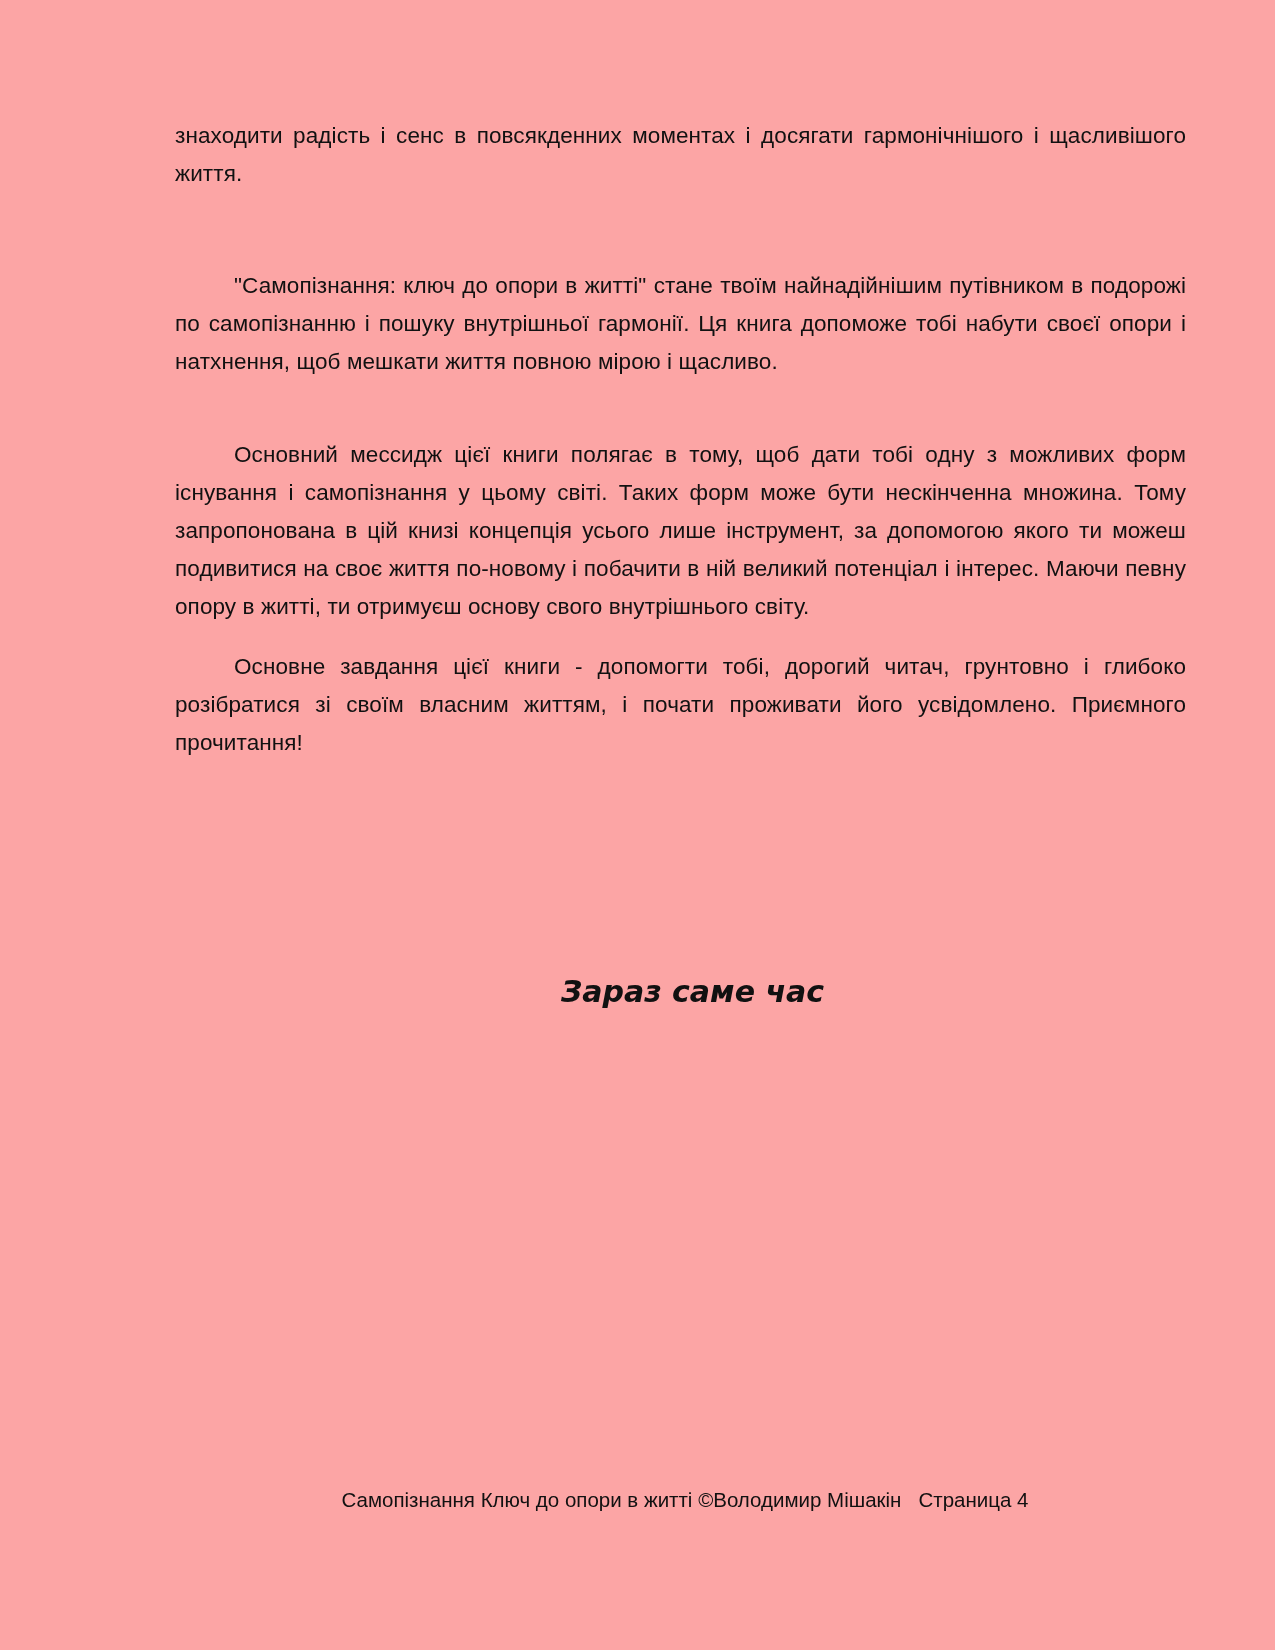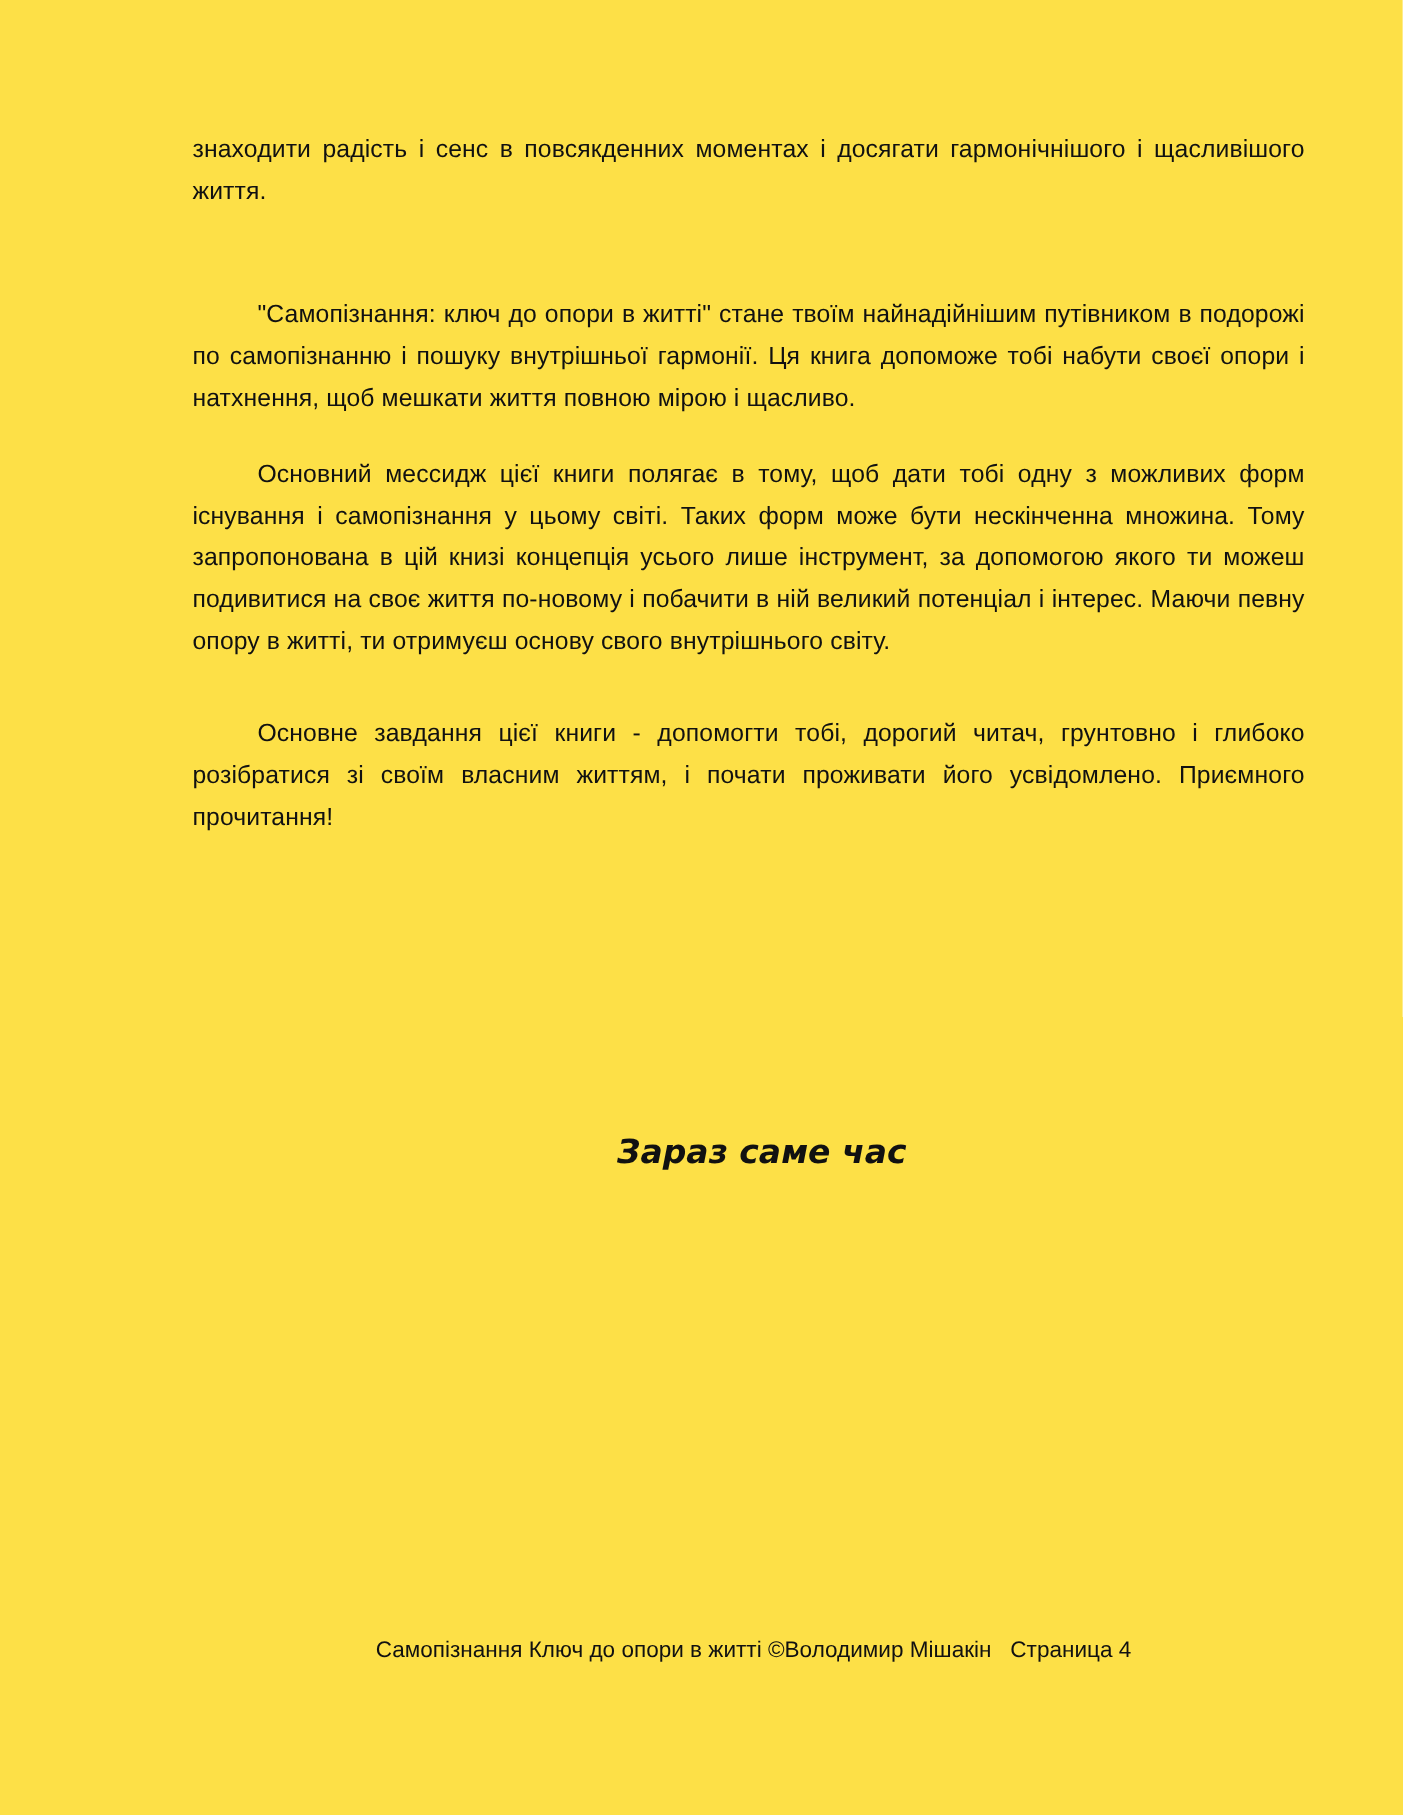--- a/index.html
+++ b/index.html
@@ -13,46 +13,46 @@
       position: relative;
       overflow: hidden;
       font-family: "Liberation Sans", "DejaVu Sans", sans-serif;
       color: #111111;
     }
     .page {
       position: absolute;
       left: 0; top: 0;
       width: 1275px;
       height: 1650px;
-      background: #fde047;
+      background: #fca5a5;
     }
     .body-text {
       position: absolute;
       left: 175px;
       width: 1011px;
       font-size: 22.5px;
       line-height: 38px;
       text-align: justify;
       text-align-last: left;
       letter-spacing: 0.1px;
       margin: 0;
     }
     .indent {
       text-indent: 59px;
     }
     .p1 { top: 117px; }
     .p2 { top: 267px; }
-    .p3 { top: 412px; }
+    .p3 { top: 436px; }
     .p4 { top: 648px; }
 
     .section-heading {
       position: absolute;
       left: 0;
       width: 1275px;
-      top: 1028px;
+      top: 972px;
       text-align: center;
       font-family: "DejaVu Sans", sans-serif;
       font-weight: bold;
       font-style: italic;
       font-size: 30px;
       line-height: 40px;
       padding-left: 110px;
       box-sizing: border-box;
       margin: 0;
     }

